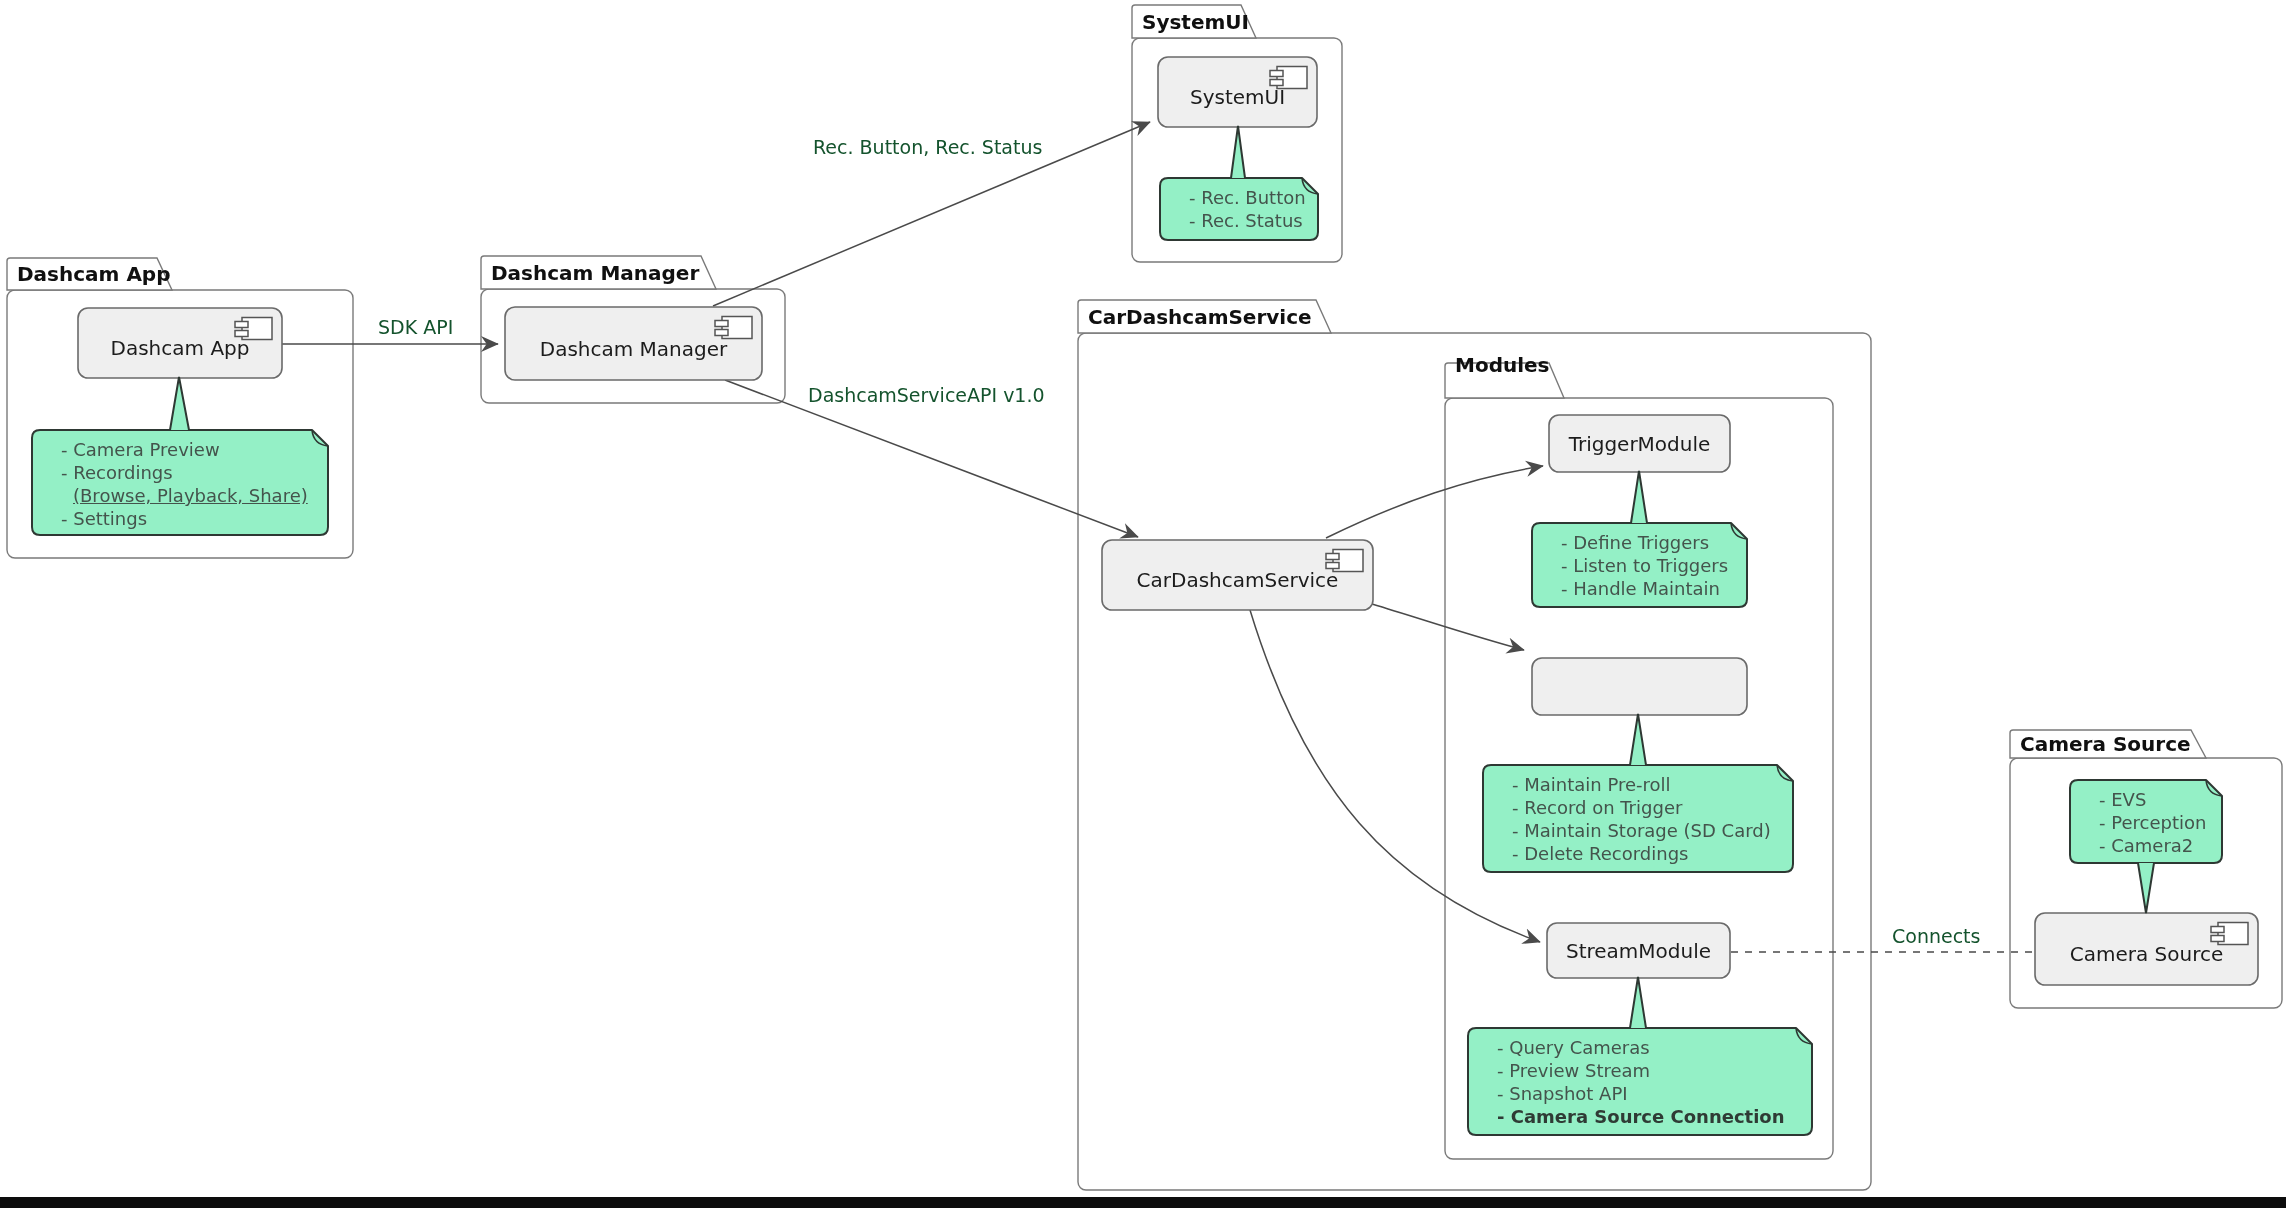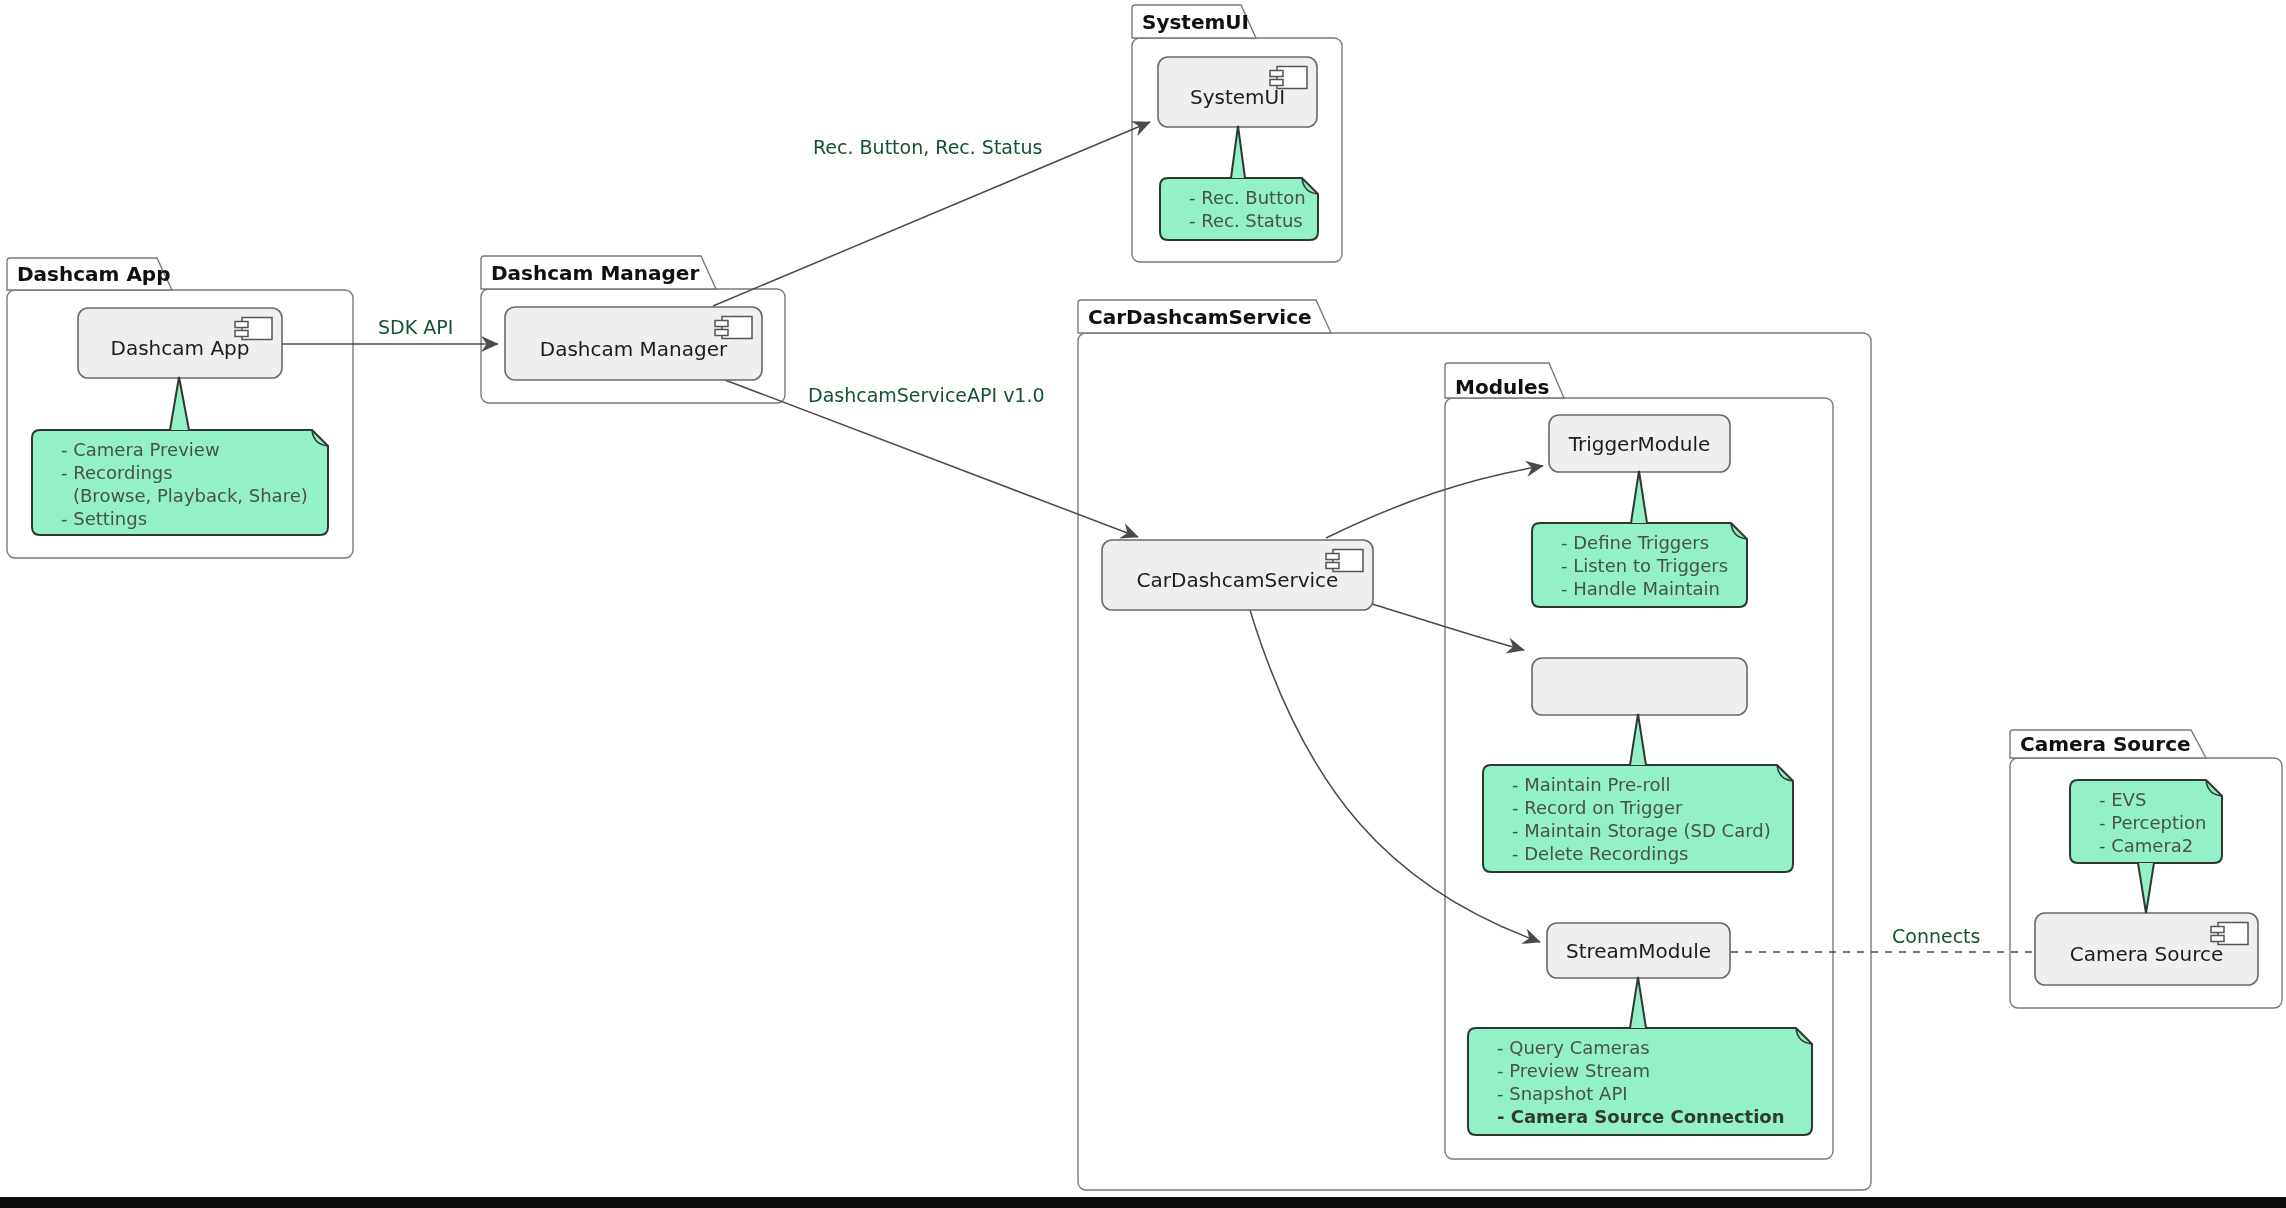--- a/index.html
+++ b/index.html
@@ -20,21 +20,21 @@
   .edge.dashed{stroke-dasharray:7 7;}
   .icon{stroke:#555;fill:#fff;stroke-width:1.5px;}
   .tab-title{position:absolute;font-weight:bold;font-size:20px;color:#101010;
              display:flex;align-items:center;padding-left:10px;box-sizing:border-box;white-space:nowrap;}
   .comp-label{position:absolute;display:flex;align-items:center;justify-content:center;
               font-size:20px;color:#1c1c1c;box-sizing:border-box;white-space:nowrap;}
   .comp-label.tall{padding-top:10px;}
   .note-text{position:absolute;font-size:18px;line-height:23px;color:#44544c;
              padding:8px 0 0 29px;box-sizing:border-box;}
   .note-line{white-space:nowrap;}
-  .note-line.indent{padding-left:12px;}
+  .note-line.indent{padding-left:12px;text-decoration:underline;}
   .note-line.bold{font-weight:bold;color:#2f3b35;}
   .edge-label{position:absolute;font-size:19px;color:#14532d;white-space:nowrap;}
   .bottom-bar{position:absolute;left:0;top:1197px;width:2286px;height:11px;background:#0c0c0c;}
 </style>
 </head>
 <body>
 
 <div class="stage">
 
   <svg class="layer" width="2286" height="1208" viewBox="0 0 2286 1208">
@@ -111,21 +111,21 @@
 
     <path class="note-body" d="M2078,780 L2206,780 L2222,796 L2222,855 Q2222,863 2214,863 L2078,863 Q2070,863 2070,855 L2070,788 Q2070,780 2078,780 Z"></path>
     <path class="fold" d="M2206,780 C2207,790 2212,795 2222,796"></path>
     <path class="note-ptr" d="M2138,863 L2146,913 L2154,863"></path>
   </svg>
 
   <div class="tab-title" style="left:7px;top:258px;width:150px;height:32px">Dashcam App</div>
   <div class="tab-title" style="left:481px;top:256px;width:220px;height:33px">Dashcam Manager</div>
   <div class="tab-title" style="left:1132px;top:5px;width:110px;height:33px">SystemUI</div>
   <div class="tab-title" style="left:1078px;top:300px;width:240px;height:33px">CarDashcamService</div>
-  <div class="tab-title" style="left:1445px;top:369px;width:105px;height:36px">Modules</div>
+  <div class="tab-title" style="left:1445px;top:347px;width:105px;height:36px">Modules</div>
   <div class="tab-title" style="left:2010px;top:730px;width:180px;height:28px">Camera Source</div>
 
   <div class="comp-label tall" style="left:78px;top:308px;width:204px;height:70px">Dashcam App</div>
   <div class="comp-label tall" style="left:505px;top:307px;width:257px;height:73px">Dashcam Manager</div>
   <div class="comp-label tall" style="left:1158px;top:57px;width:159px;height:70px">SystemUI</div>
   <div class="comp-label tall" style="left:1102px;top:540px;width:271px;height:70px">CarDashcamService</div>
   <div class="comp-label" style="left:1549px;top:415px;width:181px;height:57px">TriggerModule</div>
   <div class="comp-label" style="left:1547px;top:923px;width:183px;height:55px">StreamModule</div>
   <div class="comp-label tall" style="left:2035px;top:913px;width:223px;height:72px">Camera Source</div>
 

